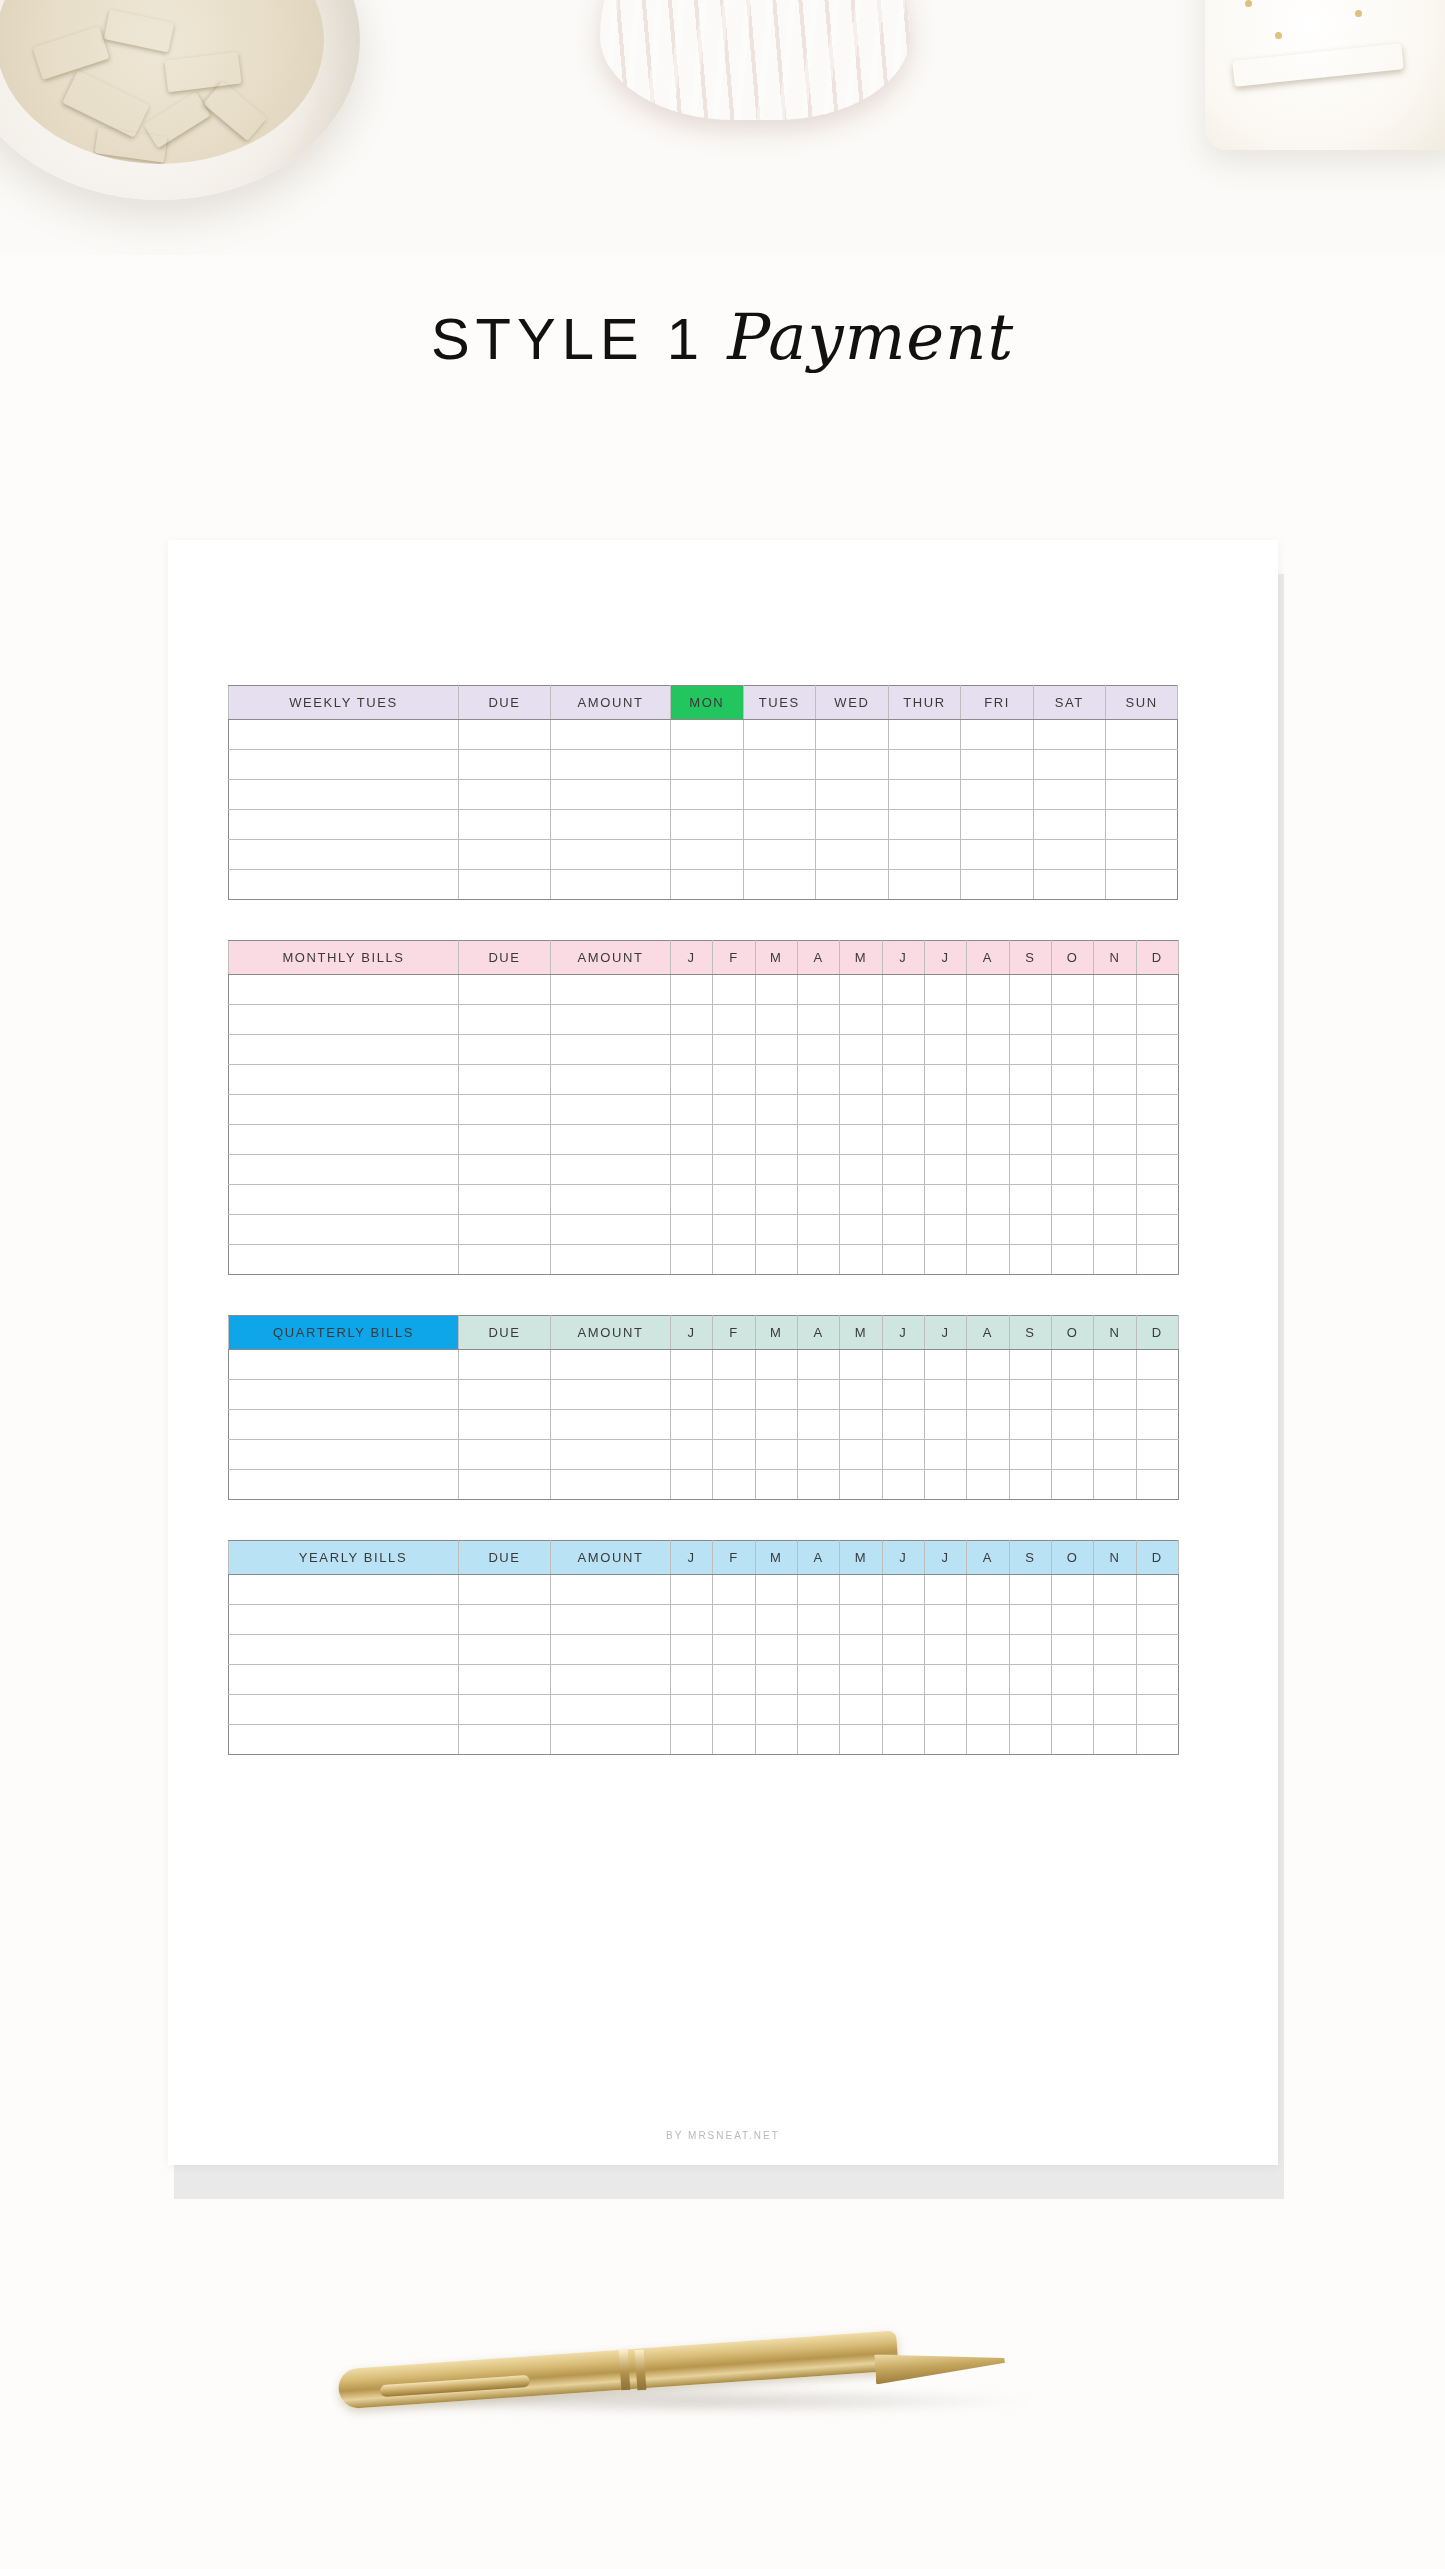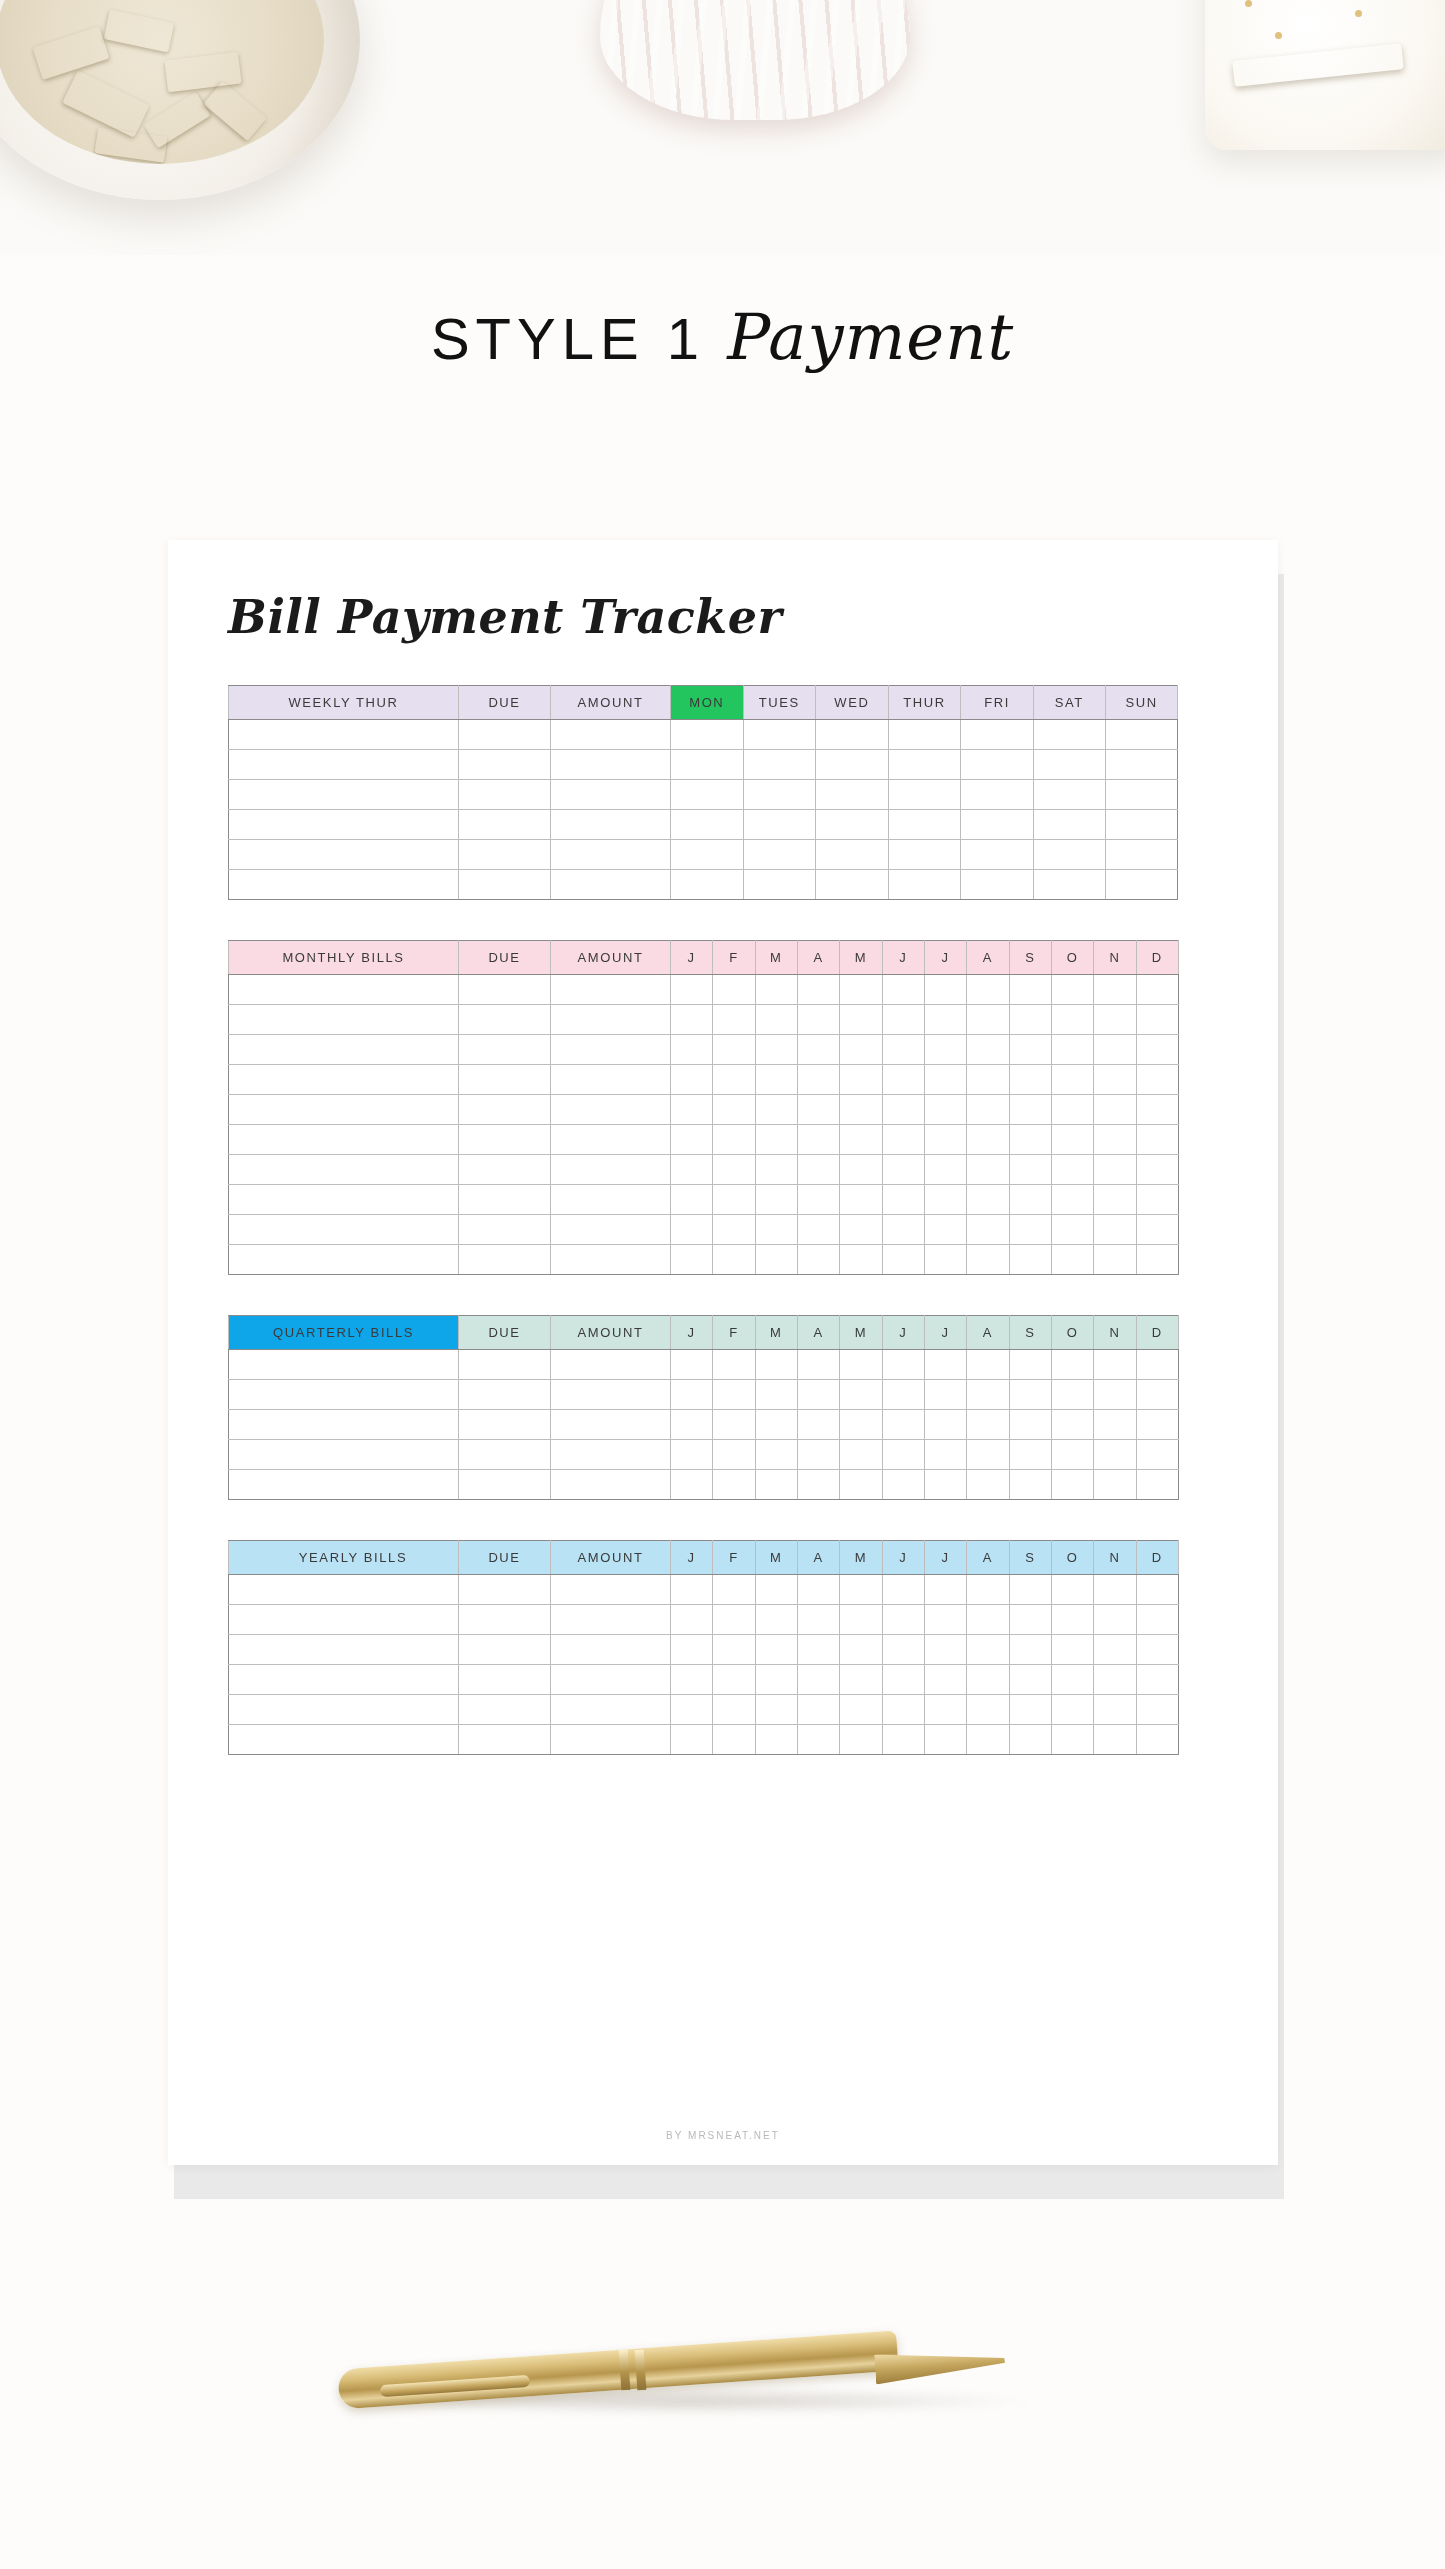--- a/index.html
+++ b/index.html
@@ -268,27 +268,26 @@
     </div>
   </div>
 
   <div class="style-title">
     <span>STYLE 1</span>
     <span class="word2">Payment</span>
   </div>
 
   <div class="sheet-shadow"></div>
   <div class="sheet">
-    <div class="sheet-title">Bill Payment Tracker</div>
 
     <div class="tables" id="tables-container">
         <table class="bill">
           <thead>
             <tr>
-              <th class="hdr-name" style="width: 230px; background: rgb(230, 223, 240);">WEEKLY THUR</th>
+              <th class="hdr-name" style="width: 230px; background: rgb(230, 223, 240);">WEEKLY TUES</th>
               <th style="width: 92px; background: rgb(230, 223, 240);">DUE</th>
               <th style="width: 120px; background: rgb(230, 223, 240);">AMOUNT</th>
               <th style="width: 72.5714px; background: #22c55e;">MON</th>
               <th style="width: 72.5714px; background: rgb(230, 223, 240);">TUES</th>
               <th style="width: 72.5714px; background: rgb(230, 223, 240);">WED</th>
               <th style="width: 72.5714px; background: rgb(230, 223, 240); margin-top: 19px;">THUR</th>
               <th style="width: 72.5714px; background: rgb(230, 223, 240);">FRI</th>
               <th style="width: 72px; background: rgb(230, 223, 240);">SAT</th>
               <th style="width: 72.5714px; background: rgb(230, 223, 240);">SUN</th>
             </tr>

